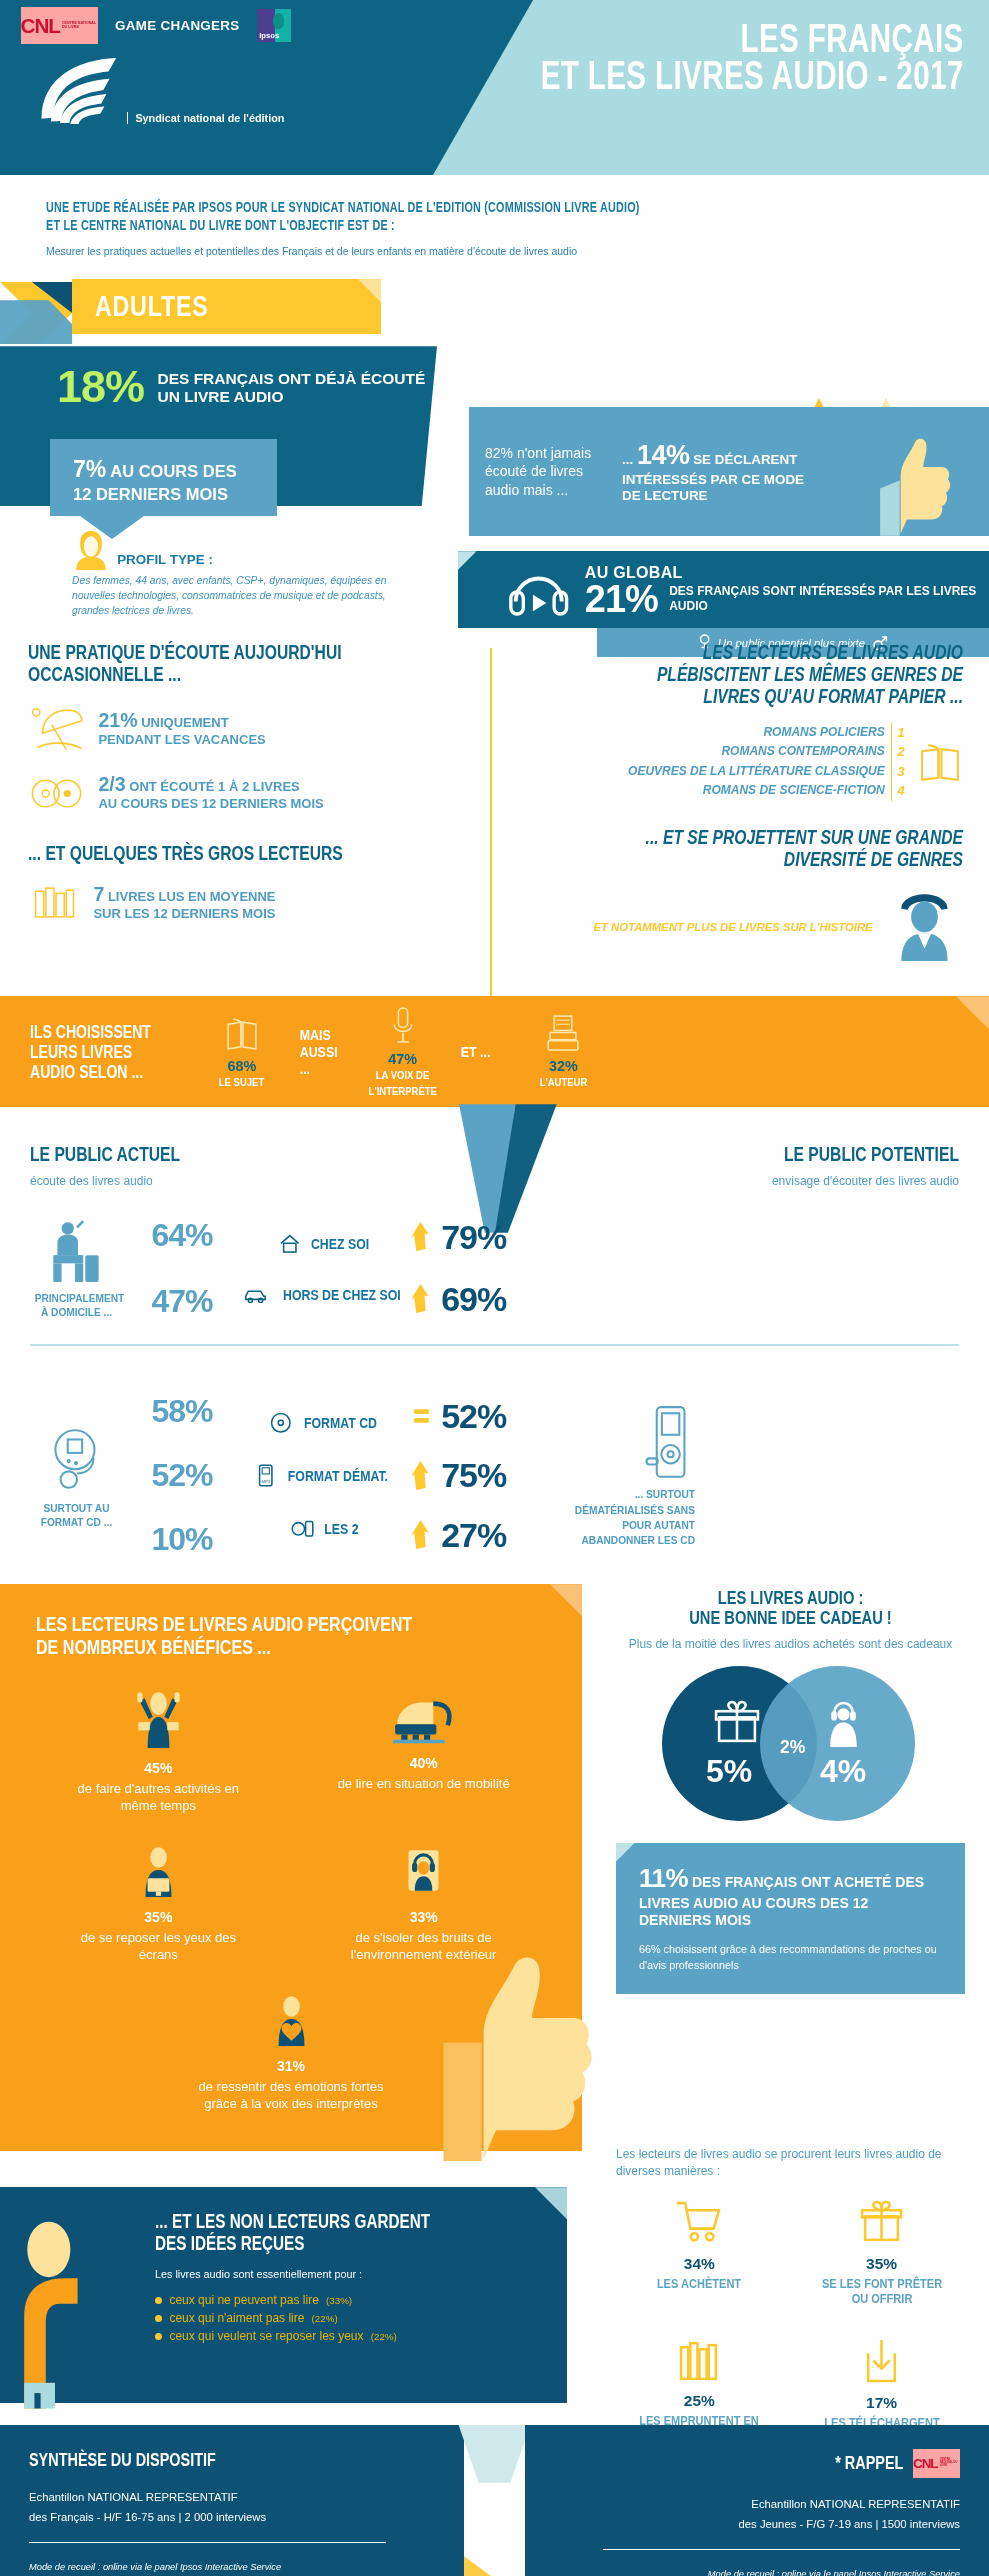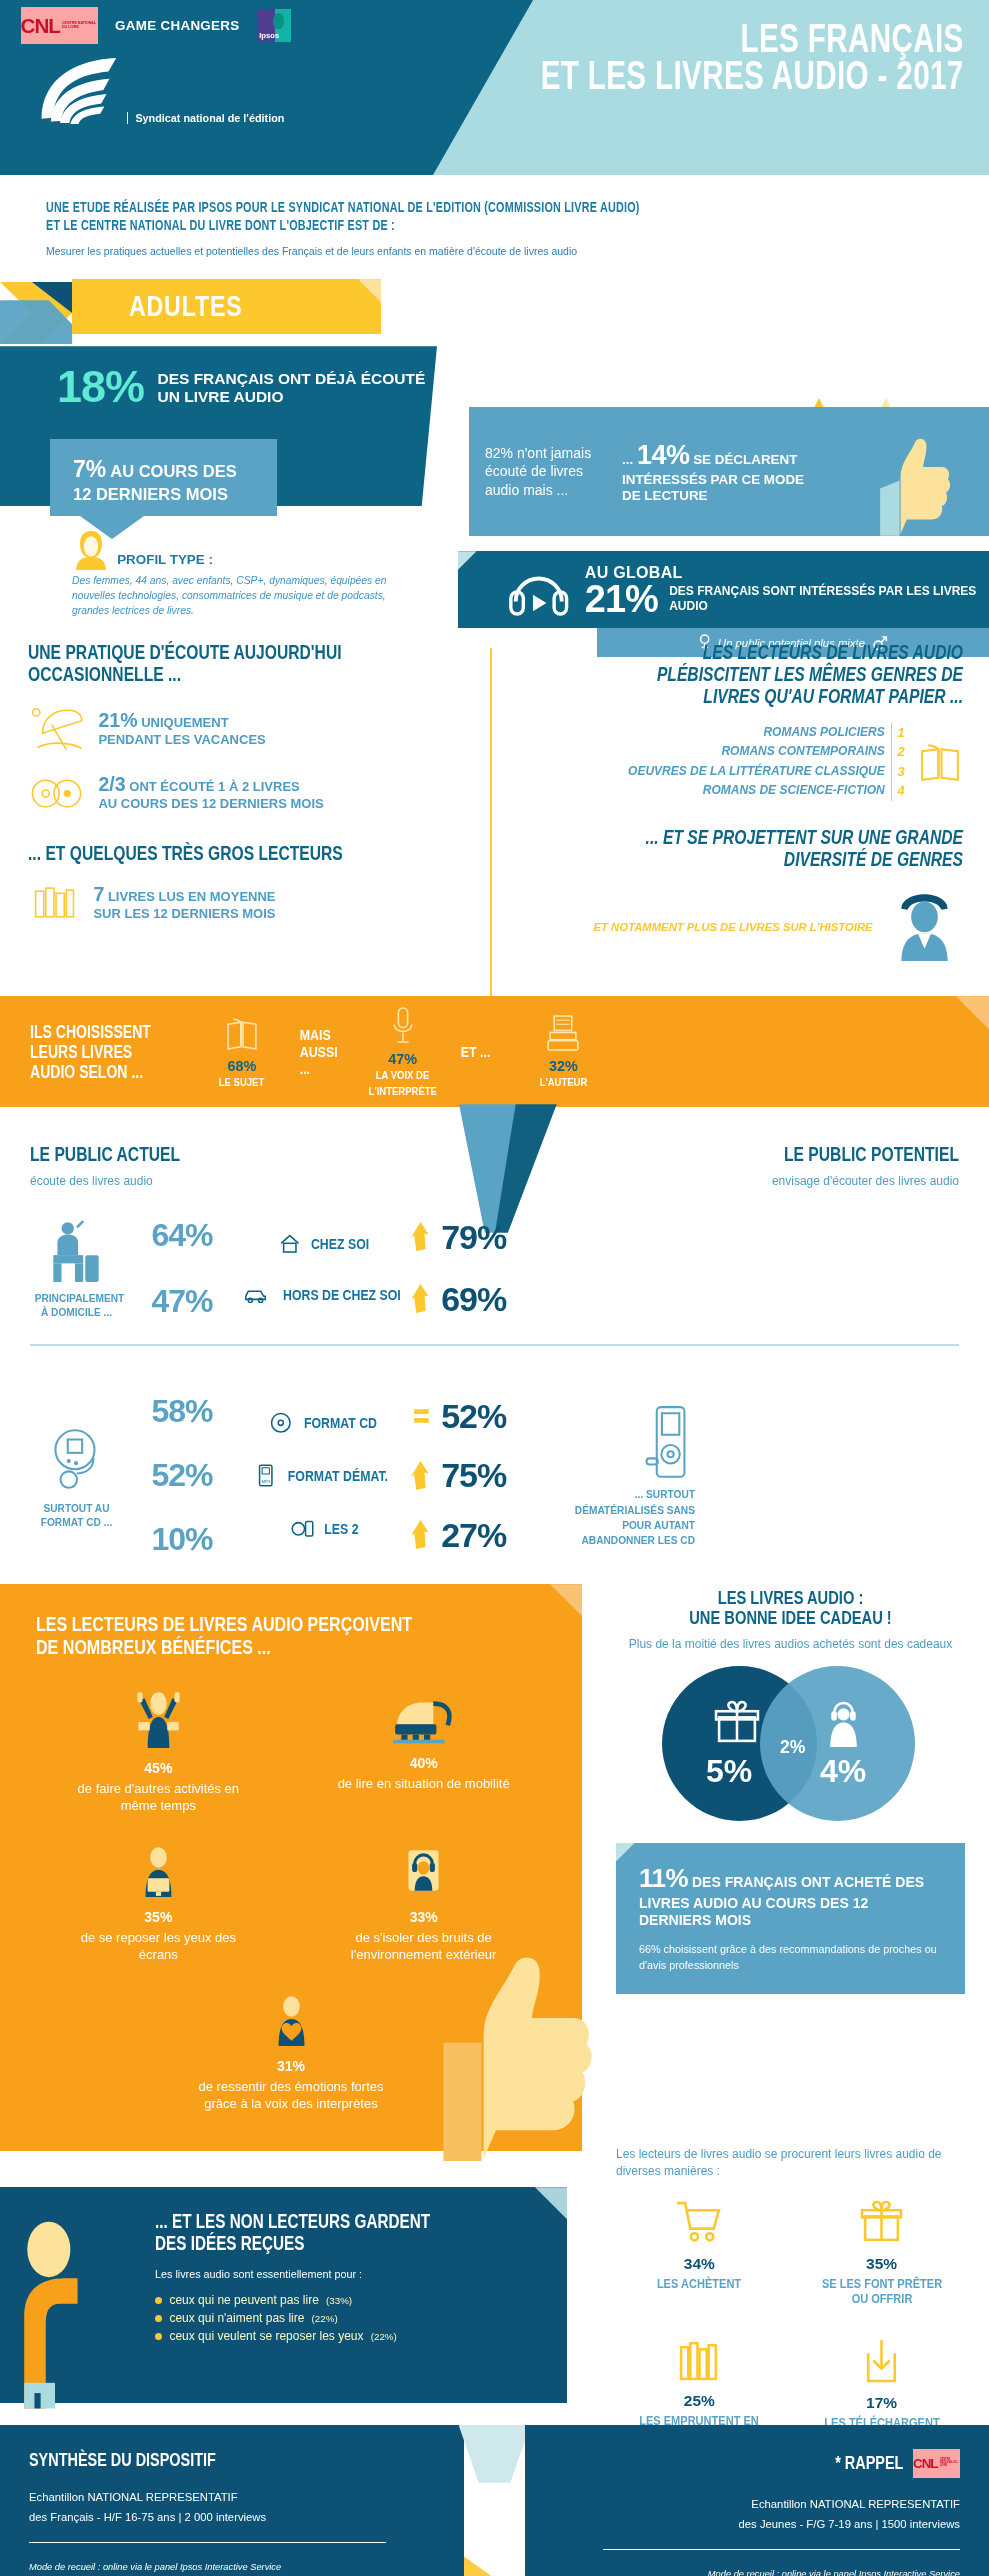--- a/index.html
+++ b/index.html
@@ -82,41 +82,41 @@
   }
 
   
   .adultes-row { position: relative; height: 67px; margin-top: 7.2px; }
   .ribbon-left {
     position: absolute; left: 0; top: 3.1px; width: 103px; height: 62px;
   }
   .adultes-banner {
     position: absolute; left: 72px; top: 0; width: 309px; height: 55px;
     background: #fdc72e;
-    display: flex; align-items: center; padding-left: 57px;
+    display: flex; align-items: center; padding-left: 23px;
   }
   .adultes-banner .fold {
     position: absolute; right: 0; top: 0; width: 23px; height: 23px;
     background: #fde29b; clip-path: polygon(0 0, 100% 0, 100% 100%);
   }
   .adultes-banner span {
     color: #fff; font-weight: bold; font-size: 29px; letter-spacing: 1px;
     transform: scaleX(0.8); transform-origin: left center;
   }
 
   
   .adults-top { position: relative; height: 289px; }
   .panel-dark {
     position: absolute; left: 0; top: 0; width: 437px; height: 160px;
     background: #0d6484;
     clip-path: polygon(0 0, 100% 0, 96.5% 100%, 0 100%);
     padding: 20.6px 0 0 57px;
   }
   .stat-18 { display: flex; align-items: flex-start; gap: 13.4px; }
-  .big-num { color: #5eead4; font-weight: bold; font-size: 45px; line-height: .9; letter-spacing: -1px; }
+  .big-num { color: #bef264; font-weight: bold; font-size: 45px; line-height: .9; letter-spacing: -1px; }
   .stat-18 .lbl { color: #fff; font-weight: bold; font-size: 15.5px; line-height: 1.15; margin-top: 3.1px; }
   .badge-7 {
     position: absolute; left: 50px; top: 93px; width: 227px; height: 77px;
     background: #5ba3c4; padding: 15.5px 0 0 23px;
   }
   .badge-7::after {
     content: ""; position: absolute; left: 30px; bottom: -23px;
     border-left: 32px solid transparent; border-right: 32px solid transparent;
     border-top: 23px solid #5ba3c4;
   }
@@ -316,21 +316,21 @@
   .nonlect .fold {
     position: absolute; right: 0; top: 0; width: 32px; height: 32px;
     background: #a9d4dc; clip-path: polygon(0 0, 100% 0, 100% 100%);
   }
   .nonlect h3 {
     color: #fff; font-weight: bold; font-size: 19.6px; line-height: 1.12;
     transform: scaleX(0.78); transform-origin: left center;
   }
   .nonlect .lead { margin-top: 13.4px; color: #fff; font-size: 10.8px; font-weight: 300; }
   .nl-list { margin-top: 12.4px; }
-  .nl-item { display: flex; align-items: baseline; gap: 7.2px; margin-top: 4px; color: #fef9c3; font-size: 12px; font-weight: 300; }
+  .nl-item { display: flex; align-items: baseline; gap: 7.2px; margin-top: 4px; color: #eab308; font-size: 12px; font-weight: 300; }
   .nl-dot { width: 7.2px; height: 7.2px; border-radius: 50%; background: #fdc72e; flex: none; }
   .nl-item em { font-style: normal; font-size: 9.8px; }
   .yellow-person { position: absolute; left: 15.5px; bottom: 0; }
 
   
   .footer-wrap { position: relative; height: 268px; margin-top: 15.5px; }
   .foot-v { position: absolute; left: 0; bottom: 0; width: 989px; height: 185px; overflow: hidden; }
   .foot-card {
     position: absolute; top: 0; width: 464px; height: 222px; background: #0d5274;
     padding: 24px 29px;

